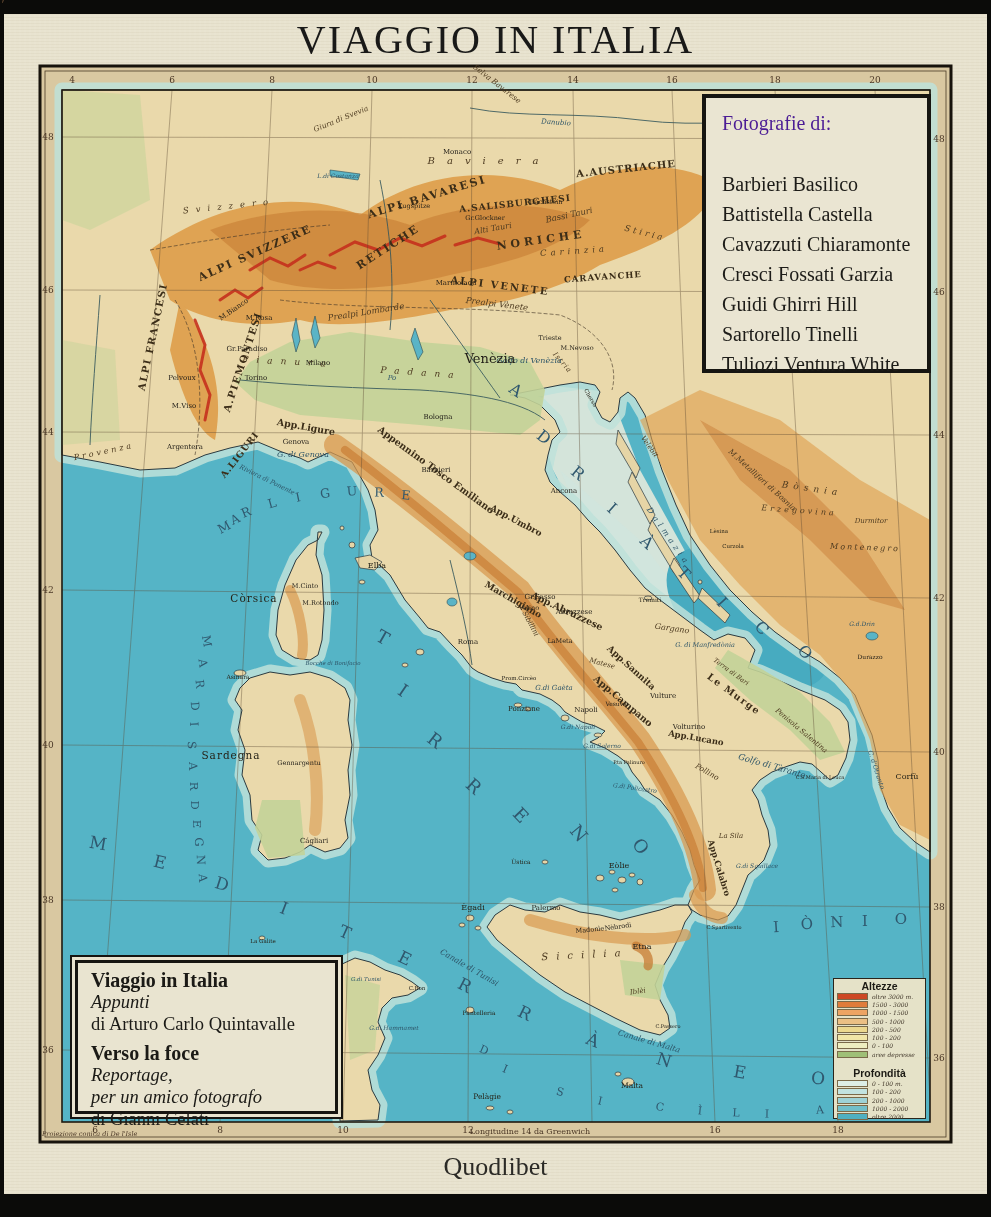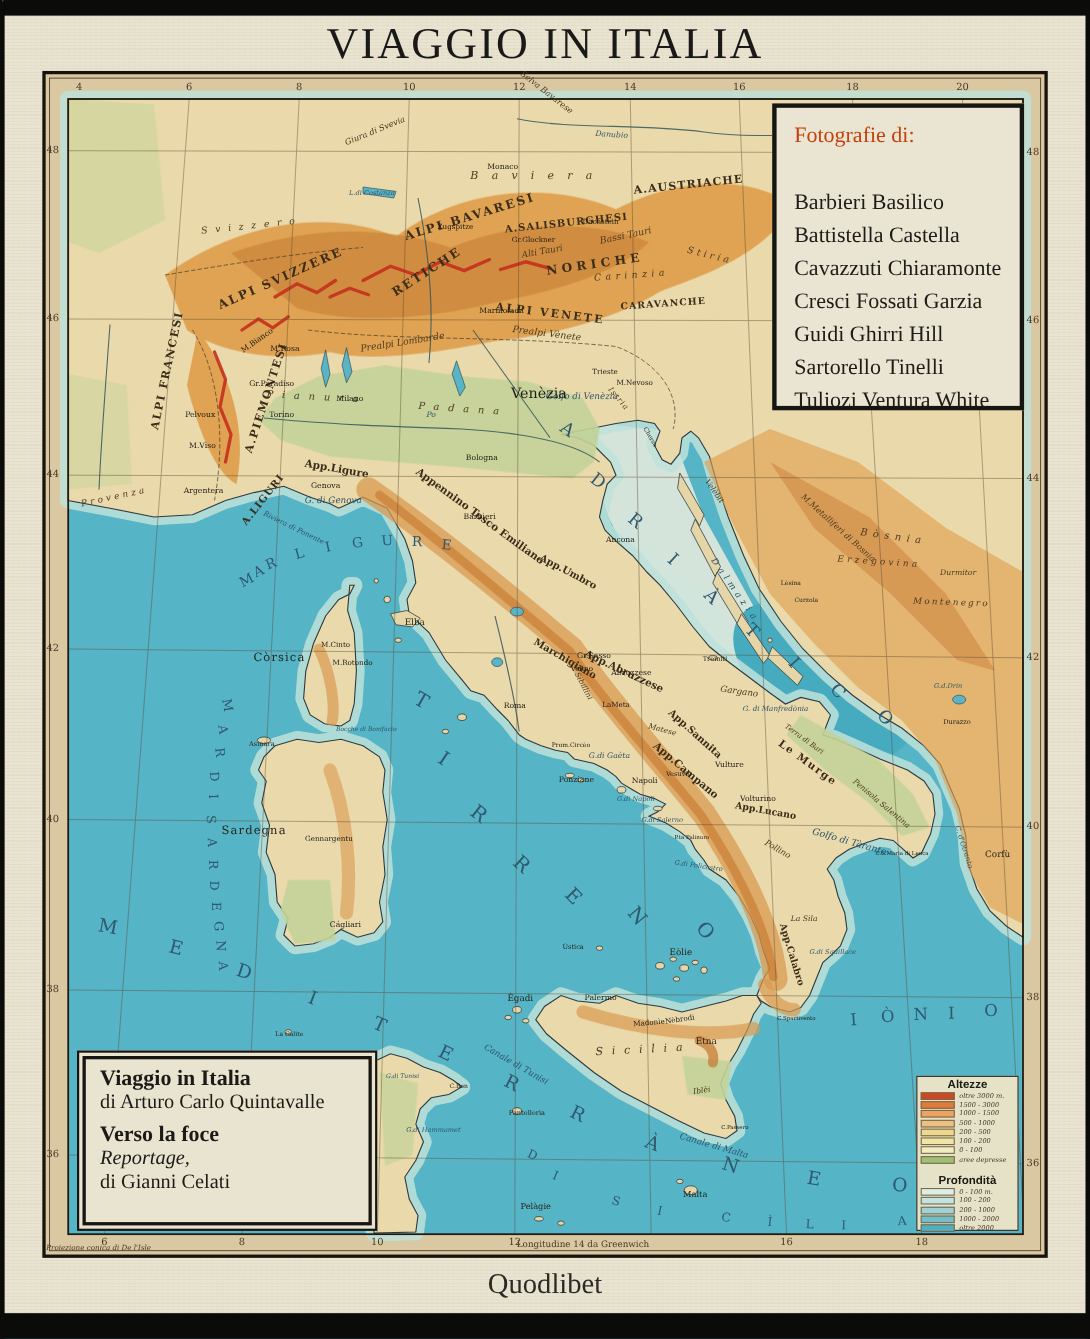--- a/index.html
+++ b/index.html
@@ -22,21 +22,21 @@
   .alp{font-weight:700;color:#3b2d18;}
   .ter{font-style:italic;color:#4d3a20;}
   .wat{font-style:italic;color:#2e5568;}
   .cty{color:#201d17;}
   .isl{color:#262419;}
   .sea{position:absolute;transform:translate(-50%,-50%);font-family:"DejaVu Serif",serif;color:#30586e;}
   .note{position:absolute;font-family:"DejaVu Serif",serif;color:#4a3726;}
   
   #credits-box{position:absolute;left:702px;top:94px;width:229px;height:279px;background:#eae5d2;border:4px solid #161511;box-sizing:border-box;}
   #credits-inner{margin:14px 0 0 16px;}
-  #credits-heading{font-size:20px;color:#c2410c;margin-bottom:34px;}
+  #credits-heading{font-size:20px;color:#4c1d95;margin-bottom:34px;}
   .photog{font-size:20px;color:#1d1c18;line-height:30px;}
   
   #title-box{position:absolute;left:70px;top:955px;width:273px;height:164px;border:2px solid #161511;background:#e9e4d0;box-sizing:border-box;padding:3px;}
   #title-box-inner{width:100%;height:100%;border:3px solid #161511;box-sizing:border-box;padding:6px 0 0 13px;}
   .tbl{font-size:18.5px;color:#1b1a16;line-height:22px;}
   .tbl.b{font-weight:700;font-size:20px;}
   .tbl.i{font-style:italic;}
   .tbl.gap{margin-top:7px;}
   
   #legend{position:absolute;left:833px;top:978px;width:93px;height:141px;background:rgba(235,228,200,.96);border:1.5px solid #2a251c;box-sizing:border-box;padding:2px 3px 0 3px;}
@@ -464,23 +464,25 @@
         <div class="photog">Guidi Ghirri Hill</div>
         <div class="photog">Sartorello Tinelli</div>
         <div class="photog">Tuliozi Ventura White</div>
       </div>
   </div>
 </div>
 
 <div id="title-box">
   <div id="title-box-inner">
       <div class="tbl b">Viaggio in Italia</div>
+      <div class="tbl i">Appunti</div>
       <div class="tbl p">di Arturo Carlo Quintavalle</div>
       <div class="tbl b gap">Verso la foce</div>
       <div class="tbl i">Reportage,</div>
+      <div class="tbl i">per un amico fotografo</div>
       <div class="tbl p">di Gianni Celati</div>
     </div>
 </div>
 
 <div id="legend">
   <div class="leg-title">Altezze</div>
   <div id="leg-alt">
       <div class="leg-row">
         <div class="leg-chip" style="background: rgb(205, 72, 36);"></div>
         <span class="leg-txt">oltre 3000 m.</span>

